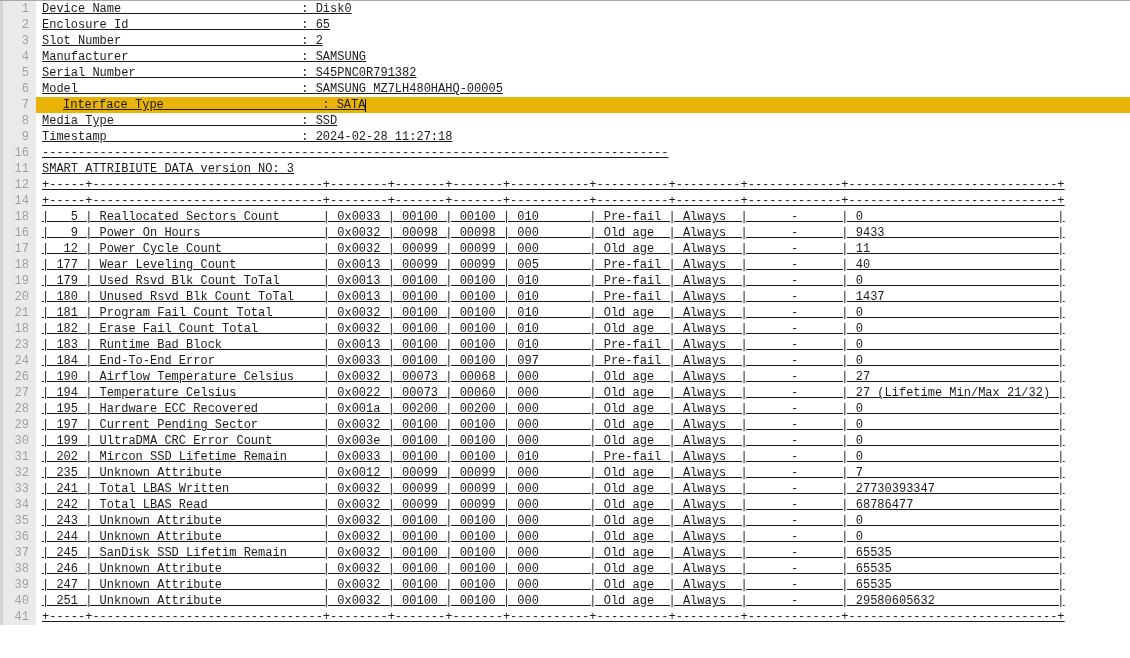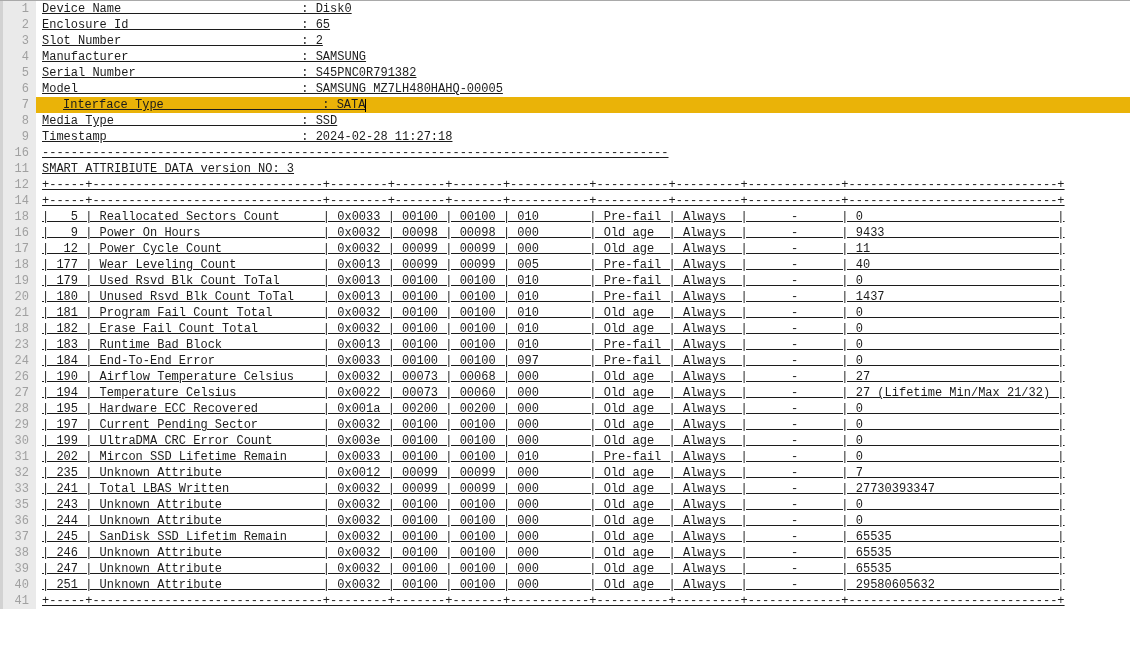--- a/index.html
+++ b/index.html
@@ -66,20 +66,21 @@
     <div class="line"><div class="gutter-cell">23</div><div class="text-cell">| 183 | Runtime_Bad_Block              | 0x0013 | 00100 | 00100 | 010       | Pre-fail | Always  |      -      | 0                           |</div></div>
     <div class="line"><div class="gutter-cell">24</div><div class="text-cell">| 184 | End-To-End_Error               | 0x0033 | 00100 | 00100 | 097       | Pre-fail | Always  |      -      | 0                           |</div></div>
     <div class="line"><div class="gutter-cell">26</div><div class="text-cell">| 190 | Airflow_Temperature_Celsius    | 0x0032 | 00073 | 00068 | 000       | Old_age  | Always  |      -      | 27                          |</div></div>
     <div class="line"><div class="gutter-cell">27</div><div class="text-cell">| 194 | Temperature_Celsius            | 0x0022 | 00073 | 00060 | 000       | Old_age  | Always  |      -      | 27 (Lifetime Min/Max 21/32) |</div></div>
     <div class="line"><div class="gutter-cell">28</div><div class="text-cell">| 195 | Hardware_ECC_Recovered         | 0x001a | 00200 | 00200 | 000       | Old_age  | Always  |      -      | 0                           |</div></div>
     <div class="line"><div class="gutter-cell">29</div><div class="text-cell">| 197 | Current_Pending_Sector         | 0x0032 | 00100 | 00100 | 000       | Old_age  | Always  |      -      | 0                           |</div></div>
     <div class="line"><div class="gutter-cell">30</div><div class="text-cell">| 199 | UltraDMA_CRC_Error_Count       | 0x003e | 00100 | 00100 | 000       | Old_age  | Always  |      -      | 0                           |</div></div>
     <div class="line"><div class="gutter-cell">31</div><div class="text-cell">| 202 | Mircon_SSD_Lifetime_Remain     | 0x0033 | 00100 | 00100 | 010       | Pre-fail | Always  |      -      | 0                           |</div></div>
     <div class="line"><div class="gutter-cell">32</div><div class="text-cell">| 235 | Unknown_Attribute              | 0x0012 | 00099 | 00099 | 000       | Old_age  | Always  |      -      | 7                           |</div></div>
     <div class="line"><div class="gutter-cell">33</div><div class="text-cell">| 241 | Total_LBAS_Written             | 0x0032 | 00099 | 00099 | 000       | Old_age  | Always  |      -      | 27730393347                 |</div></div>
+    <div class="line"><div class="gutter-cell">34</div><div class="text-cell">| 242 | Total_LBAS_Read                | 0x0032 | 00099 | 00099 | 000       | Old_age  | Always  |      -      | 68786477                    |</div></div>
     <div class="line"><div class="gutter-cell">35</div><div class="text-cell">| 243 | Unknown_Attribute              | 0x0032 | 00100 | 00100 | 000       | Old_age  | Always  |      -      | 0                           |</div></div>
     <div class="line"><div class="gutter-cell">36</div><div class="text-cell">| 244 | Unknown_Attribute              | 0x0032 | 00100 | 00100 | 000       | Old_age  | Always  |      -      | 0                           |</div></div>
     <div class="line"><div class="gutter-cell">37</div><div class="text-cell">| 245 | SanDisk_SSD_Lifetim_Remain     | 0x0032 | 00100 | 00100 | 000       | Old_age  | Always  |      -      | 65535                       |</div></div>
     <div class="line"><div class="gutter-cell">38</div><div class="text-cell">| 246 | Unknown_Attribute              | 0x0032 | 00100 | 00100 | 000       | Old_age  | Always  |      -      | 65535                       |</div></div>
     <div class="line"><div class="gutter-cell">39</div><div class="text-cell">| 247 | Unknown_Attribute              | 0x0032 | 00100 | 00100 | 000       | Old_age  | Always  |      -      | 65535                       |</div></div>
     <div class="line"><div class="gutter-cell">40</div><div class="text-cell">| 251 | Unknown_Attribute              | 0x0032 | 00100 | 00100 | 000       | Old_age  | Always  |      -      | 29580605632                 |</div></div>
     <div class="line"><div class="gutter-cell">41</div><div class="text-cell">+-----+--------------------------------+--------+-------+-------+-----------+----------+---------+-------------+-----------------------------+</div></div>
   </div>
 
 </body></html>

